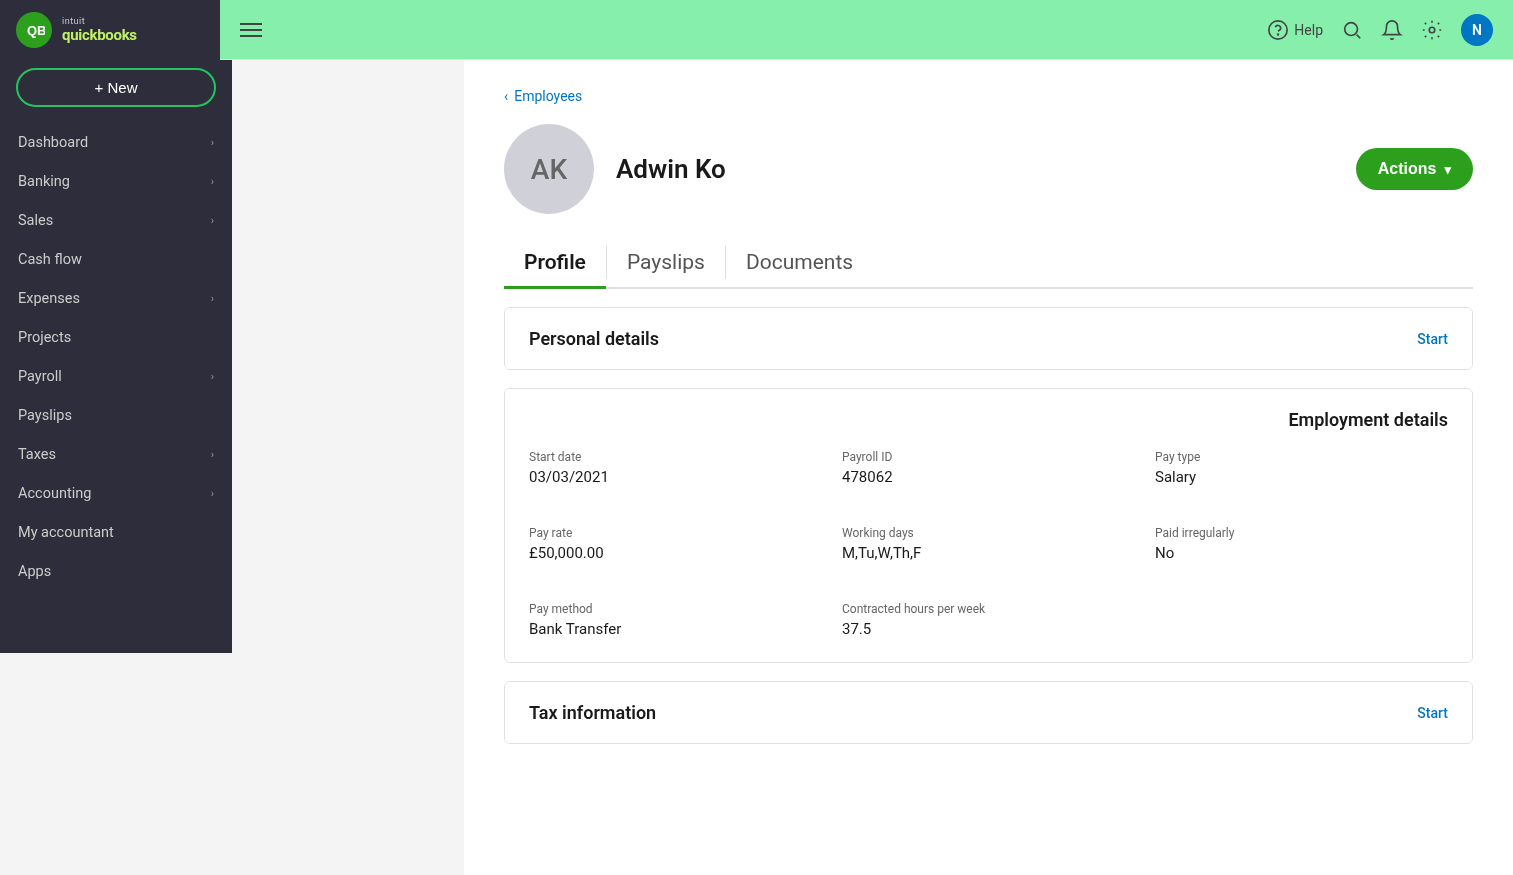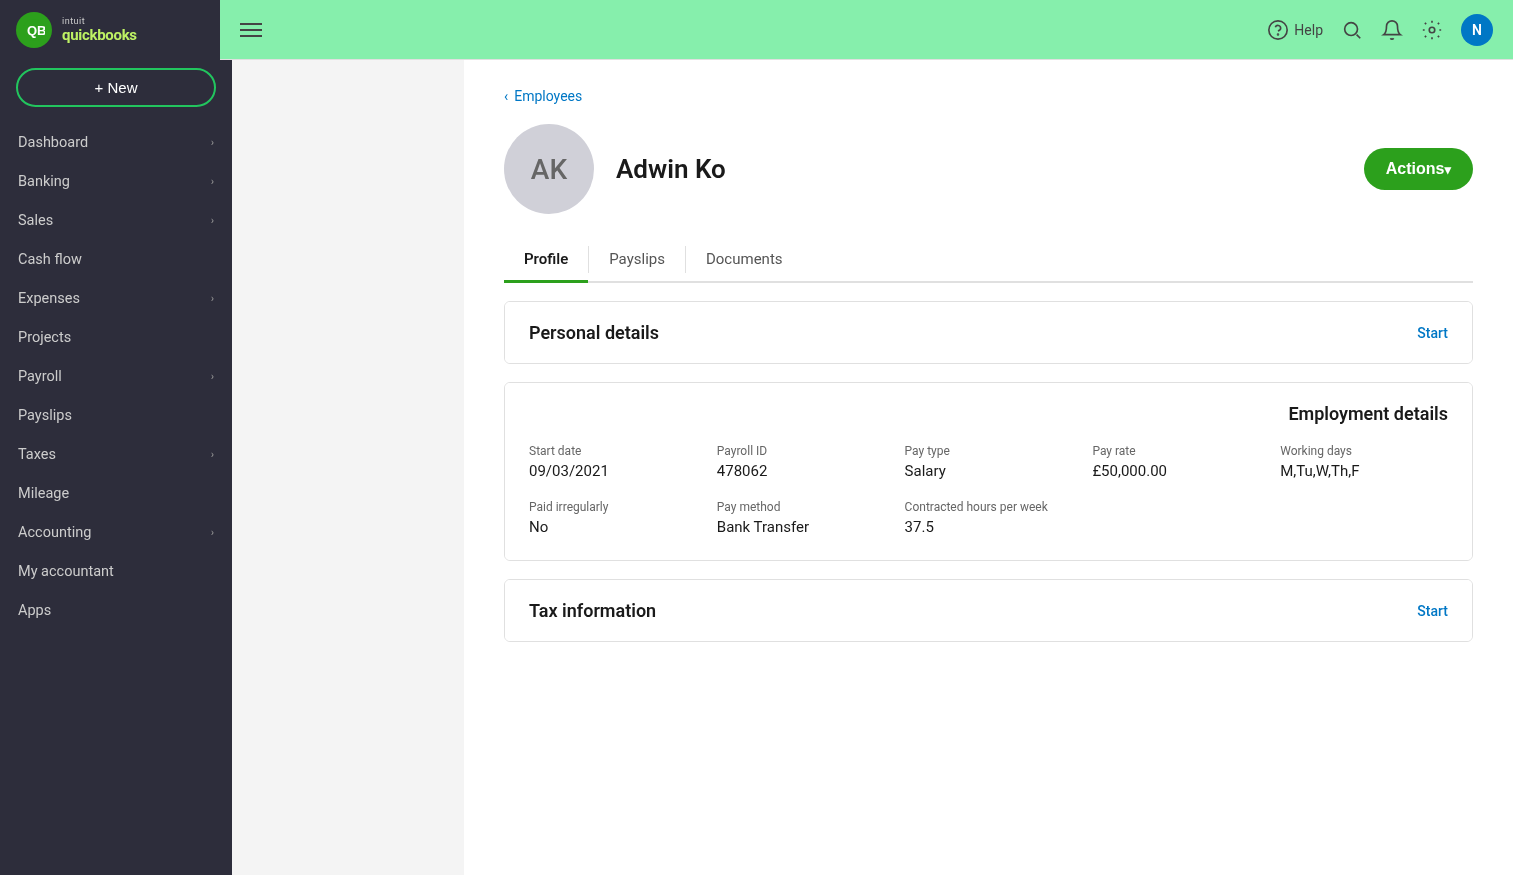--- a/index.html
+++ b/index.html
@@ -6,21 +6,21 @@
     body { font-family: -apple-system, BlinkMacSystemFont, 'Segoe UI', Roboto, sans-serif; display: flex; height: 875px; width: 1513px; overflow: hidden; background: #f4f4f4; }
 
     
     #sidebar {
       width: 232px;
       min-width: 232px;
       background: #2d2d3b;
       color: #fff;
       display: flex;
       flex-direction: column;
-      height: 875px;
+      height: 653px;
     }
     #sidebar-header {
       display: flex;
       align-items: center;
       padding: 14px 16px;
       gap: 10px;
       height: 60px;
     }
     .qb-logo {
       width: 36px;
@@ -188,33 +188,34 @@
       background: #2ca01c;
       color: #fff;
       border: none;
       border-radius: 24px;
       padding: 12px 22px;
       font-size: 16px;
       font-weight: 600;
       cursor: pointer;
       display: flex;
       align-items: center;
+      gap: 8px;
     }
     .actions-btn .chevron-down { font-size: 13px; }
 
     
     .tabs {
       display: flex;
       border-bottom: 2px solid #e0e0e0;
       margin-bottom: 0;
       gap: 0;
     }
     .tab {
       padding: 12px 20px;
-      font-size: 15px;
+      font-size: 21px;
       color: #555;
       cursor: pointer;
       border-bottom: 3px solid transparent;
       margin-bottom: -2px;
       font-weight: 400;
     }
     .tab.active {
       color: #1a1a1a;
       font-weight: 600;
       border-bottom: 3px solid #2ca01c;
@@ -253,22 +254,22 @@
       font-weight: 500;
     }
 
     
     .employment-body {
       padding: 20px 24px 24px;
       background: #fff;
     }
     .detail-grid {
       display: grid;
-      grid-template-columns: 1fr 1fr 1fr 1fr 1fr;
-      gap: 20px 20px;
+      grid-template-columns: 1fr 1fr 1fr;
+      gap: 40px 20px;
     }
     .detail-item {}
     .detail-label {
       font-size: 12px;
       color: #666;
       margin-bottom: 4px;
     }
     .detail-value {
       font-size: 15px;
       color: #1a1a1a;
@@ -324,23 +325,20 @@
       <span class="chevron">›</span>
     </div>
     <div class="sidebar-item">
       <span>Payslips</span>
     </div>
     <div class="sidebar-item">
       <span>Taxes</span>
       <span class="chevron">›</span>
     </div>
     <div class="sidebar-item">
-      <span>Mileage</span>
-    </div>
-    <div class="sidebar-item">
       <span>Accounting</span>
       <span class="chevron">›</span>
     </div>
     <div class="sidebar-item">
       <span>My accountant</span>
     </div>
     <div class="sidebar-item">
       <span>Apps</span>
     </div>
   </nav>
@@ -421,21 +419,21 @@
       <span class="section-action">Start</span>
     </div>
   </div>
 
   <div class="section">
     <div class="employment-body">
       <div class="section-title" style="margin-bottom:20px;">Employment details</div>
       <div class="detail-grid">
         <div class="detail-item">
           <div class="detail-label">Start date</div>
-          <div class="detail-value">09/03/2021</div>
+          <div class="detail-value">03/03/2021</div>
         </div>
         <div class="detail-item">
           <div class="detail-label">Payroll ID</div>
           <div class="detail-value">478062</div>
         </div>
         <div class="detail-item">
           <div class="detail-label">Pay type</div>
           <div class="detail-value">Salary</div>
         </div>
         <div class="detail-item">

